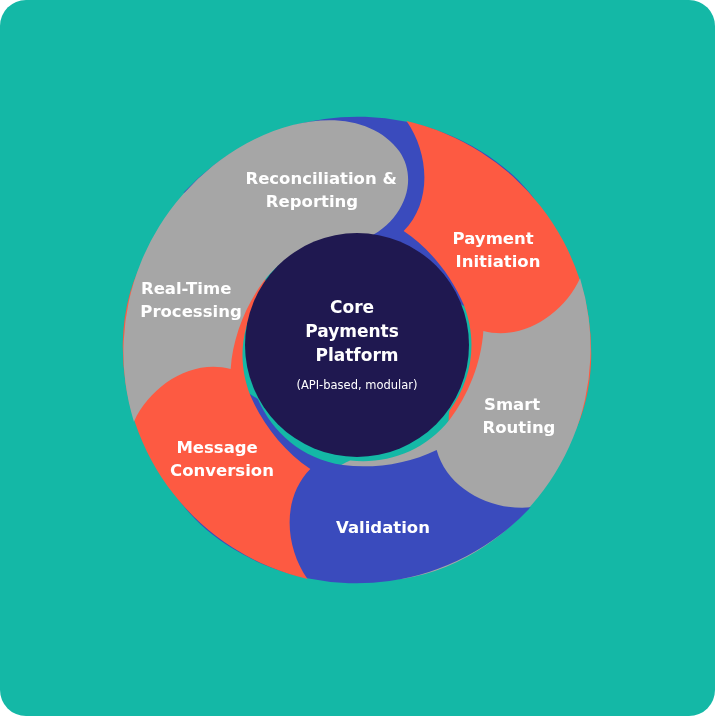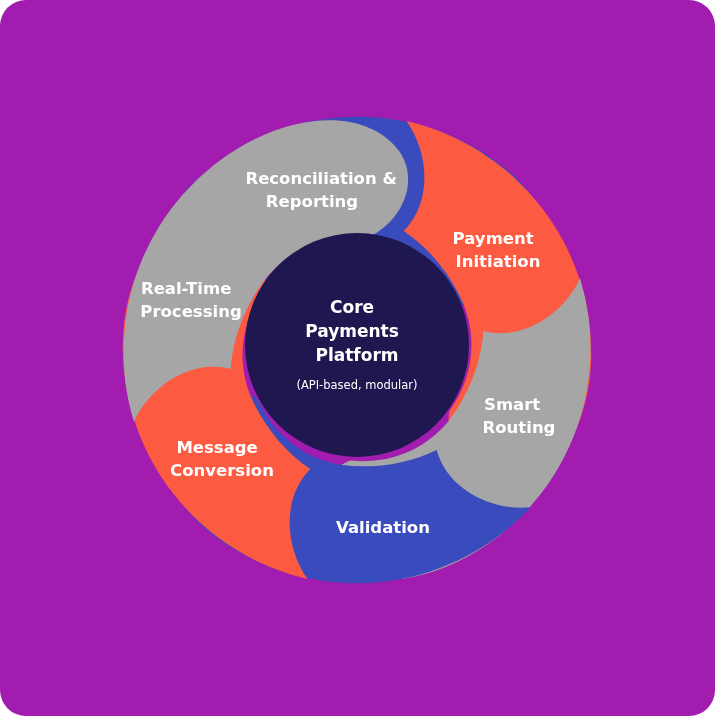--- a/index.html
+++ b/index.html
@@ -1,17 +1,17 @@
 <!DOCTYPE html>
 <html><head>
 <meta charset="utf-8">
 <style>
   html,body{margin:0;padding:0;background:#ffffff;}
   body{width:715px;height:716px;overflow:hidden;}
-  .card{position:absolute;left:0;top:0;width:715px;height:716px;border-radius:26px;background:#a21caf;overflow:hidden;}
+  .card{position:absolute;left:0;top:0;width:715px;height:716px;border-radius:26px;background:#14b8a6;overflow:hidden;}
   svg{position:absolute;left:0;top:0;}
   .lbl{font-family:"DejaVu Sans","Liberation Sans",sans-serif;font-weight:bold;fill:#ffffff;font-size:16.5px;text-anchor:middle;}
   .center-title{font-family:"DejaVu Sans","Liberation Sans",sans-serif;font-weight:bold;fill:#ffffff;font-size:17px;text-anchor:middle;}
   .center-sub{font-family:"DejaVu Sans","Liberation Sans",sans-serif;fill:#ffffff;font-size:11.5px;text-anchor:middle;}
 </style>
 </head>
 <body>
 
 <div class="card">
   <svg width="715" height="716" viewBox="0 0 715 716">

